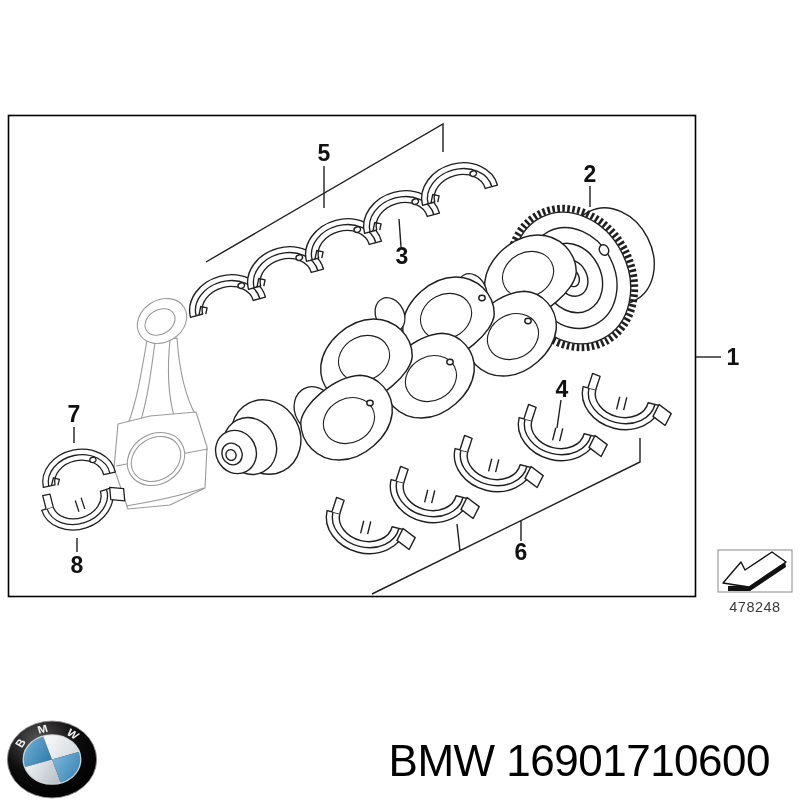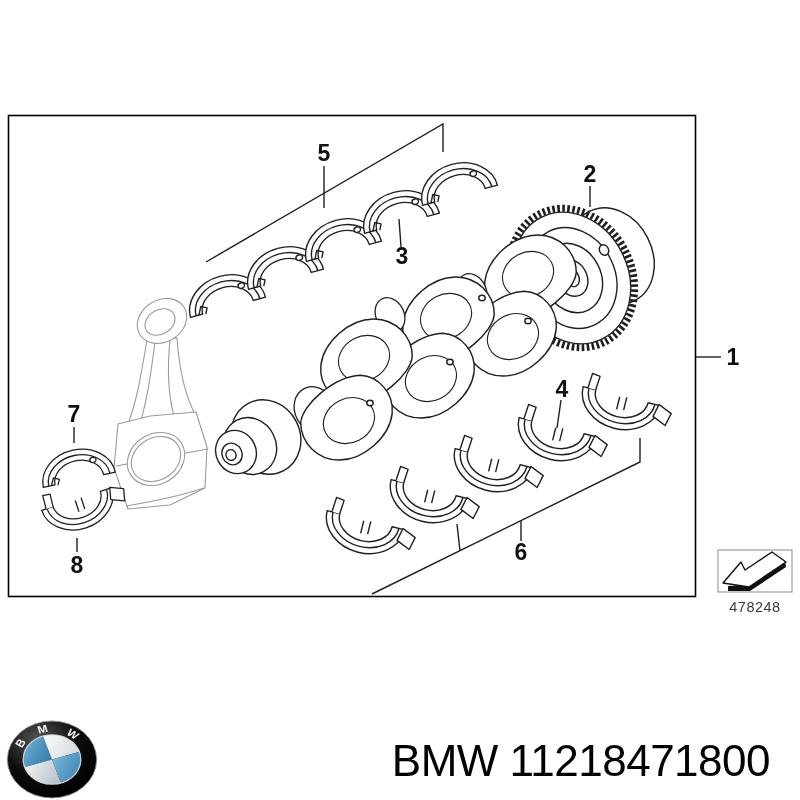--- a/index.html
+++ b/index.html
@@ -180,15 +180,15 @@
       <path d="M50,50 L80,50 A30,30 0 0 1 50,80 Z" fill="url(#bluG)"></path>
       <path d="M50,50 L50,80 A30,30 0 0 1 20,50 Z" fill="url(#gryG)"></path>
     </g>
     <g fill="#f2f2f2" font-family="Liberation Sans, sans-serif" font-size="13" font-weight="bold" text-anchor="middle">
       <text x="17" y="34" transform="rotate(-58 17 30)">B</text>
       <text x="40" y="17" transform="rotate(-15 40 13)">M</text>
       <text x="72" y="23" transform="rotate(35 72 19)">W</text>
     </g>
   </svg>
 </div>
-<div class="footer-label">BMW 11218471800</div>
+<div class="footer-label">BMW 16901710600</div>
 
 </div>
 
 </body></html>

